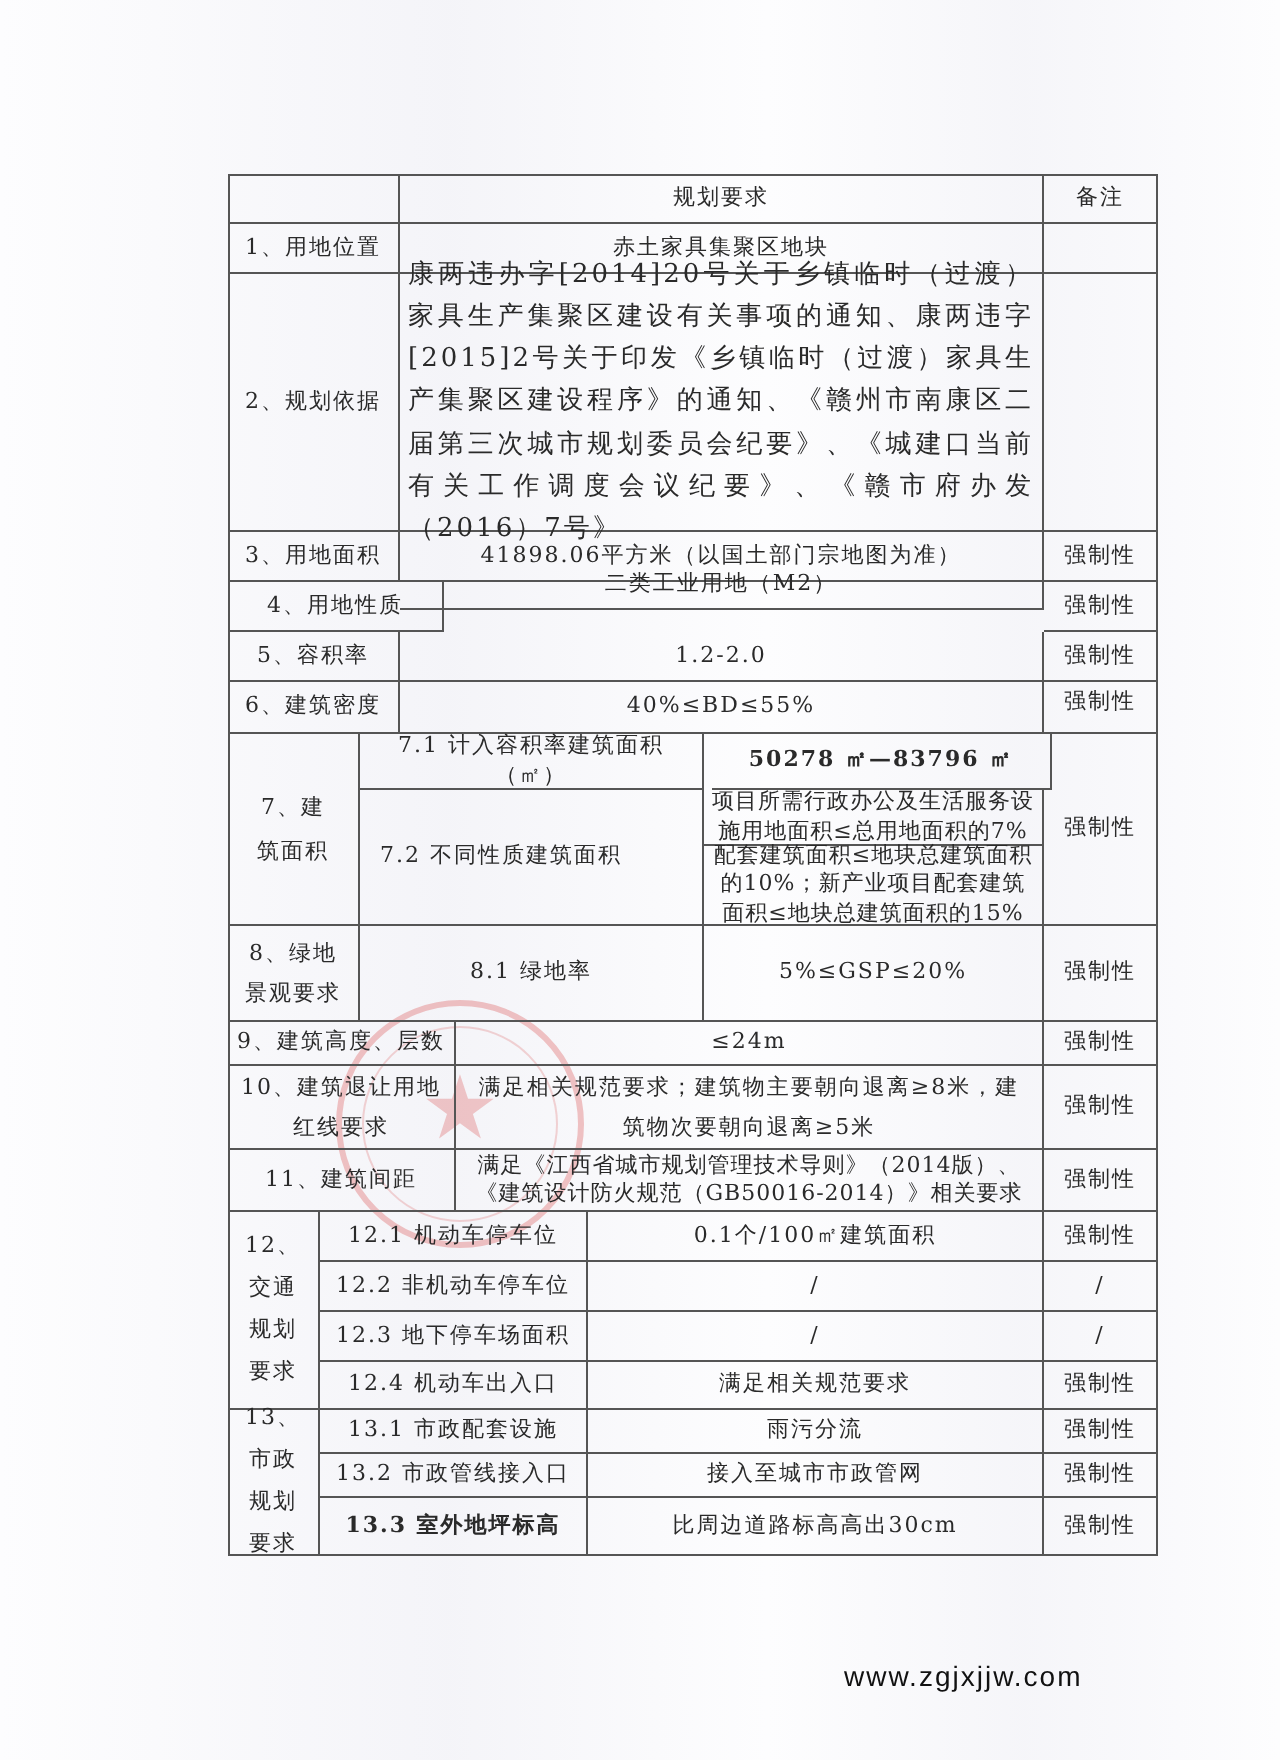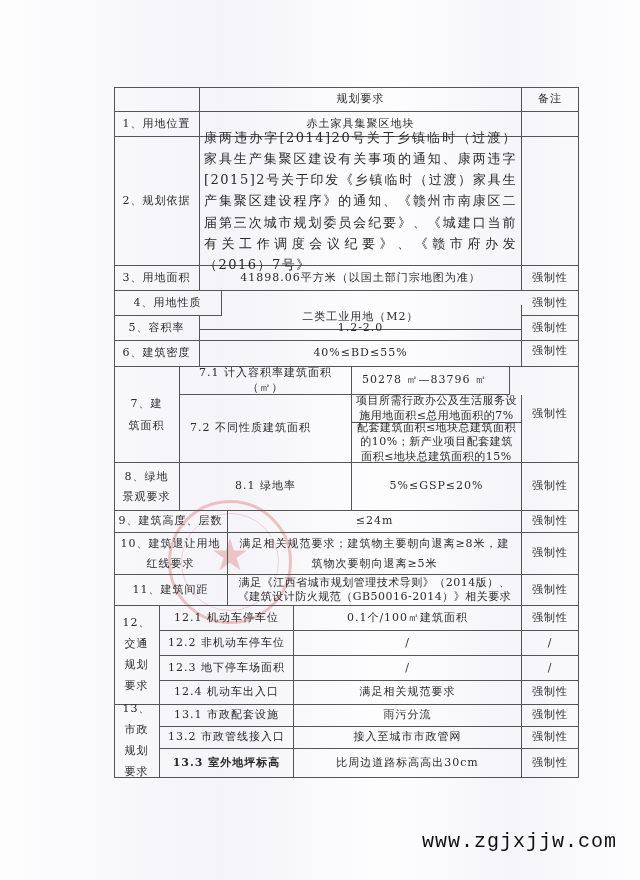--- a/index.html
+++ b/index.html
@@ -39,22 +39,22 @@
       position: absolute; left: 114px; top: 87px; width: 465px; height: 691px;
       border-top: 1px solid #555; border-left: 1px solid #555; box-sizing: border-box;
       pointer-events: none;
     }
     .big { font-size: 13px; line-height: 1.62; letter-spacing: 1.5px; padding: 0 4px; text-align: justify; }
     .small { font-size: 11px; line-height: 1.3; letter-spacing: 0.5px; }
     .left { justify-content: flex-start; padding-left: 10px; }
     .note { font-size: 11px; }
     .watermark {
       position: absolute; left: 422px; top: 830px;
-      font-family: Liberation Mono, monospace;
-      font-size: 20px; color: #111; letter-spacing: 1px;
+      font-family: Liberation Sans, sans-serif;
+      font-size: 14px; color: #111; letter-spacing: 1px;
     }
   </style>
 </head>
 <body>
 
 <div class="page-bg"></div>
 
 <div class="stamp">
   <div class="stamp-inner"></div>
   <div class="stamp-star">★</div>
@@ -73,34 +73,34 @@
 
   <div class="cell" style="left:114px;top:137px;width:86px;height:129px;">2、规划依据</div>
   <div class="cell big" style="left:200px;top:137px;width:322px;height:129px;">康两违办字[2014]20号关于乡镇临时（过渡）家具生产集聚区建设有关事项的通知、康两违字[2015]2号关于印发《乡镇临时（过渡）家具生产集聚区建设程序》的通知、《赣州市南康区二届第三次城市规划委员会纪要》、《城建口当前有关工作调度会议纪要》、《赣市府办发（2016）7号》</div>
   <div class="cell note" style="left:522px;top:137px;width:57px;height:129px;"></div>
 
   <div class="cell" style="left:114px;top:266px;width:86px;height:25px;">3、用地面积</div>
   <div class="cell" style="left:200px;top:266px;width:322px;height:25px;">41898.06平方米（以国土部门宗地图为准）</div>
   <div class="cell note" style="left:522px;top:266px;width:57px;height:25px;">强制性</div>
 
   <div class="cell" style="left:114px;top:291px;width:108px;height:25px;">4、用地性质</div>
-  <div class="cell" style="left:200px;top:305px;width:322px;height:25px;text-align:right;">二类工业用地（M2）</div>
+  <div class="cell" style="left:200px;top:280px;width:322px;height:25px;text-align:right;">二类工业用地（M2）</div>
   <div class="cell note" style="left:522px;top:291px;width:57px;height:25px;">强制性</div>
 
   <div class="cell" style="left:114px;top:316px;width:86px;height:25px;">5、容积率</div>
   <div class="cell" style="left:200px;top:316px;width:322px;height:25px;">1.2-2.0</div>
   <div class="cell note" style="left:522px;top:316px;width:57px;height:25px;">强制性</div>
 
   <div class="cell" style="left:114px;top:341px;width:86px;height:26px;">6、建筑密度</div>
   <div class="cell" style="left:200px;top:341px;width:322px;height:26px;">40%≤BD≤55%</div>
   <div class="cell note" style="left:522px;top:341px;width:57px;height:26px;align-items:flex-start;padding-top:3px;">强制性</div>
 
   <div class="cell" style="left:114px;top:367px;width:66px;height:96px;padding:0 14px;line-height:2;">7、建筑面积</div>
   <div class="cell" style="left:180px;top:367px;width:172px;height:28px;">7.1 计入容积率建筑面积（㎡）</div>
-  <div class="cell" style="left:340px;top:367px;width:170px;height:28px;">50278 ㎡—83796 ㎡</div>
+  <div class="cell" style="left:356px;top:367px;width:170px;height:28px;font-weight:bold;">50278 ㎡—83796 ㎡</div>
   <div class="cell left" style="left:180px;top:395px;width:172px;height:68px;">7.2 不同性质建筑面积</div>
   <div class="cell small" style="left:352px;top:395px;width:170px;height:28px;">项目所需行政办公及生活服务设施用地面积≤总用地面积的7%</div>
   <div class="cell small" style="left:352px;top:423px;width:170px;height:40px;">配套建筑面积≤地块总建筑面积的10%；新产业项目配套建筑面积≤地块总建筑面积的15%</div>
   <div class="cell note" style="left:522px;top:367px;width:57px;height:96px;">强制性</div>
 
   <div class="cell" style="left:114px;top:463px;width:66px;height:48px;padding:0 6px;line-height:1.8;">8、绿地景观要求</div>
   <div class="cell" style="left:180px;top:463px;width:172px;height:48px;">8.1 绿地率</div>
   <div class="cell" style="left:352px;top:463px;width:170px;height:48px;">5%≤GSP≤20%</div>
   <div class="cell note" style="left:522px;top:463px;width:57px;height:48px;">强制性</div>
 

